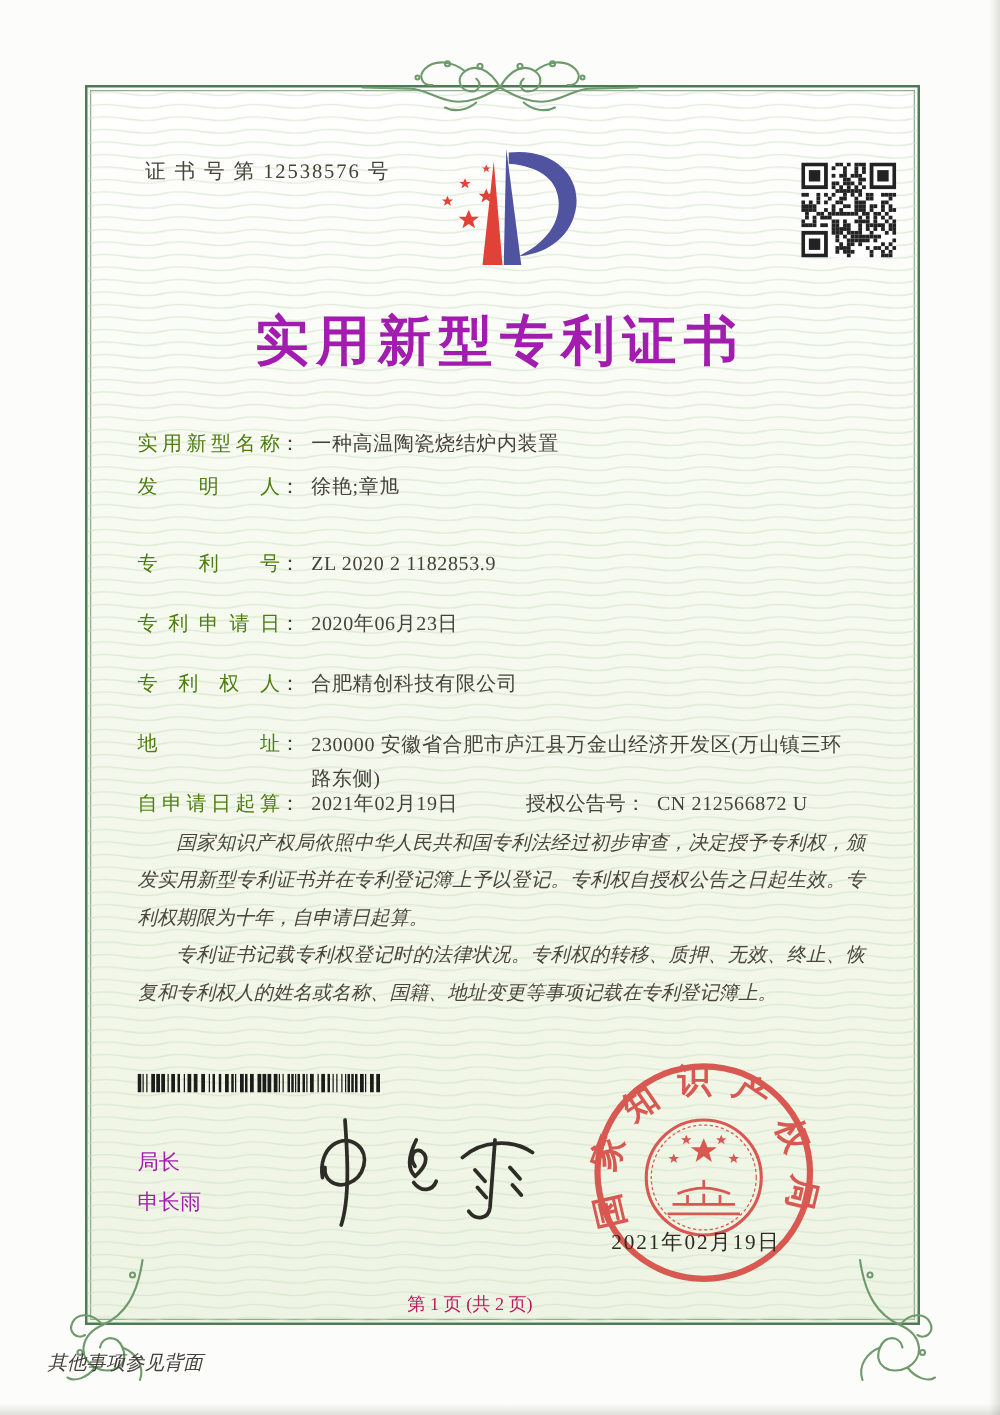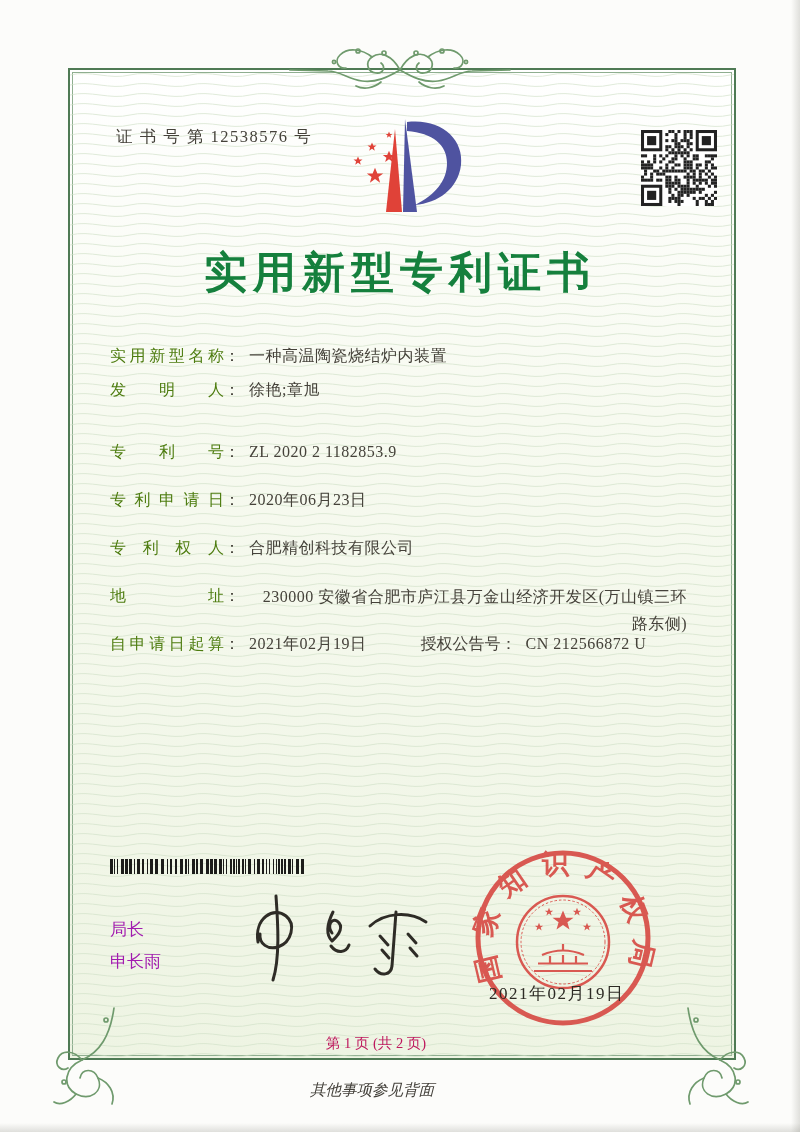--- a/index.html
+++ b/index.html
@@ -41,27 +41,27 @@
   .orn-bl{position:absolute;left:50px;top:1006px;}
   .orn-br{position:absolute;left:680px;top:1006px;}
 
   .cert-no{position:absolute;left:95px;top:126px;font-size:16.5px;letter-spacing:1.5px;color:#45423a;margin-left:21px;}
 
   .logo{position:absolute;left:345px;top:116px;}
   .qr{position:absolute;left:641px;top:130px;}
 
   .title{
     position:absolute;left:0;top:244px;width:800px;text-align:center;
-    font-size:43px;font-weight:700;letter-spacing:6px;color:#15803d;
+    font-size:43px;font-weight:700;letter-spacing:6px;color:#a21caf;
   }
 
   .field-row{position:absolute;left:110px;font-size:16px;color:#45423a;line-height:26px;white-space:nowrap;}
   .f-label{display:inline-block;width:114px;text-align:justify;text-align-last:justify;color:#4d7c0f;}
   .f-colon{color:#3d3a31;}
-  .f-value{margin-left:9px;letter-spacing:.5px;text-align:right;}
+  .f-value{margin-left:9px;letter-spacing:.5px;}
   .f-value-wrap{display:inline-block;vertical-align:top;white-space:normal;width:438px;line-height:27px;}
   .pair2{margin-left:54px;}
 
   .body-text{
     position:absolute;left:110px;top:660px;width:582px;
     font-size:15.5px;line-height:30px;text-align:justify;color:#4a463c;
     font-style:italic;
   }
   .body-text p{margin:0;text-indent:2em;}
 
@@ -73,21 +73,21 @@
 
   .seal{position:absolute;left:469px;top:844px;opacity:.88;}
   .seal-stroke{stroke:var(--seal-red);fill:none;}
   .seal-fill{fill:var(--seal-red);}
   .seal-text{fill:var(--seal-red);font-size:27px;font-weight:700;letter-spacing:15px;
     font-family:"Liberation Serif","DejaVu Serif",serif;}
   .seal-date{position:absolute;left:489px;top:982px;font-size:17px;letter-spacing:1.5px;color:#2c2a24;z-index:5;}
 
   .page-info{position:absolute;left:68px;top:1034px;width:668px;text-align:center;
     font-size:14.5px;color:#be185d;transform:translateX(-26px);}
-  .back-note{position:absolute;left:68px;top:1080px;width:668px;text-align:center;
+  .back-note{position:absolute;left:68px;top:1080px;width:668px;
     font-size:15.5px;font-style:italic;color:#43403a;transform:translateX(-30px);}
 </style>
 </head>
 <body>
 
 <div class="frame">
   <svg class="waves" width="664" height="988">
     <defs>
       <pattern id="wv" width="120" height="10" patternUnits="userSpaceOnUse">
         <path d="M0,5 C20,0 40,10 60,5 C80,0 100,10 120,5" fill="none" stroke="#cfe0c6" stroke-width="1"></path>
@@ -407,20 +407,22 @@
   <span class="f-label">专利权人</span><span class="f-colon">：</span><span class="f-value">合肥精创科技有限公司</span>
 </div>
 <div class="field-row" style="top:583px">
   <span class="f-label">地址</span><span class="f-colon">：</span><span class="f-value f-value-wrap">230000 安徽省合肥市庐江县万金山经济开发区(万山镇三环路东侧)</span>
 </div>
 <div class="field-row" style="top:631px">
   <span class="f-label">自申请日起算</span><span class="f-colon">：</span><span class="f-value">2021年02月19日</span><span class="pair2"><span>授权公告号</span><span>：</span></span><span class="f-value">CN 212566872 U</span>
 </div>
 
 <div class="body-text">
+  <p>国家知识产权局依照中华人民共和国专利法经过初步审查，决定授予专利权，颁发实用新型专利证书并在专利登记簿上予以登记。专利权自授权公告之日起生效。专利权期限为十年，自申请日起算。</p>
+  <p>专利证书记载专利权登记时的法律状况。专利权的转移、质押、无效、终止、恢复和专利权人的姓名或名称、国籍、地址变更等事项记载在专利登记簿上。</p>
 </div>
 
 <svg class="barcode" id="bc-svg" width="196" height="15" viewBox="0 0 196 15">
     <rect x="0" y="0" width="3" height="15" fill="#1c1c1a"></rect>
     <rect x="4" y="0" width="1" height="15" fill="#1c1c1a"></rect>
     <rect x="7" y="0" width="1" height="15" fill="#1c1c1a"></rect>
     <rect x="11" y="0" width="3" height="15" fill="#1c1c1a"></rect>
     <rect x="15" y="0" width="3" height="15" fill="#1c1c1a"></rect>
     <rect x="19" y="0" width="3" height="15" fill="#1c1c1a"></rect>
     <rect x="24" y="0" width="1" height="15" fill="#1c1c1a"></rect>

